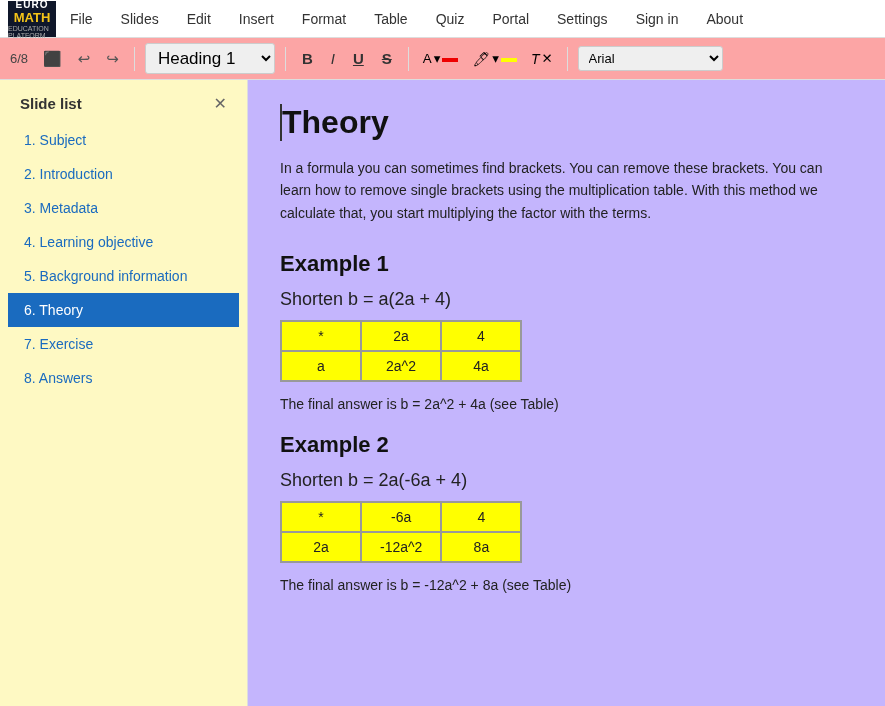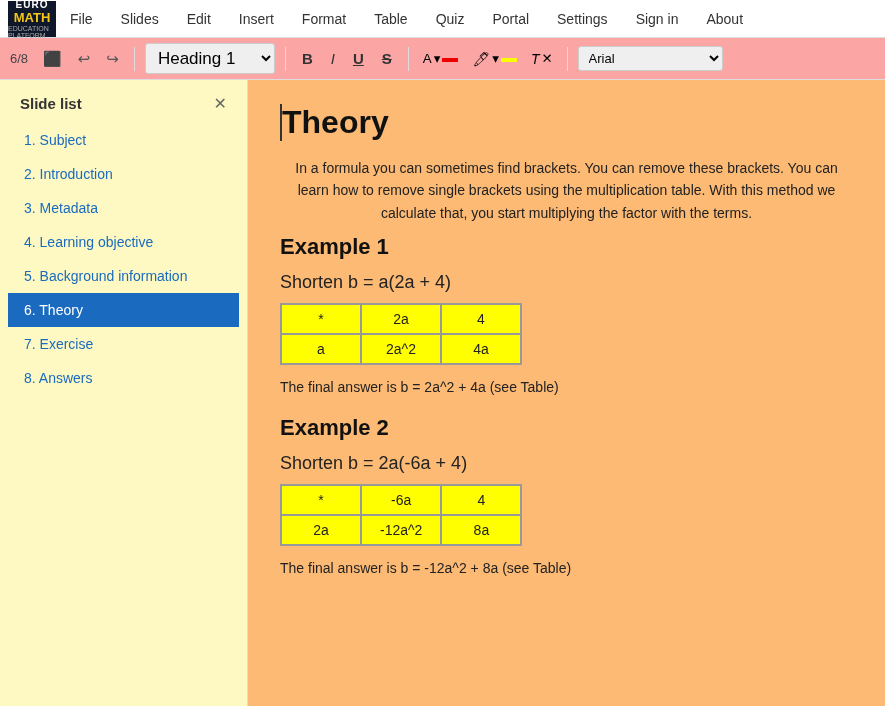--- a/index.html
+++ b/index.html
@@ -59,26 +59,26 @@
       padding: 6px 12px 10px; font-size: 15px; font-weight: bold; color: #333;
     }
     .sidebar-close { cursor: pointer; font-size: 16px; color: #666; background: none; border: none; }
     .sidebar-item {
       padding: 9px 16px; font-size: 14px; cursor: pointer; color: #1a6bbf;
     }
     .sidebar-item.active { background: #1a6bbf; color: #fff; font-weight: 500; }
 
     
     .content-area {
-      flex: 1; padding: 24px 32px; overflow-y: auto; background: #fdba74;
+      flex: 1; padding: 24px 32px; overflow-y: auto; background: #c4b5fd;
     }
     .content-title {
       font-size: 32px; font-weight: bold; color: #111; margin-bottom: 16px; border-left: 2px solid #333; padding-left: 0;
     }
-    .content-para { font-size: 14px; color: #222; line-height: 1.6; margin-bottom: 10px; text-align: center; }
+    .content-para { font-size: 14px; color: #222; line-height: 1.6; margin-bottom: 27px; }
     .example-heading { font-size: 22px; font-weight: bold; color: #111; margin-bottom: 12px; margin-top: 8px; }
     .shorten-text { font-size: 18px; margin-bottom: 10px; color: #222; }
 
     
     .mult-table {
       border-collapse: collapse; margin-bottom: 14px;
     }
     .mult-table td {
       border: 2px solid #999; background: #ffff00; text-align: center;
       padding: 6px 18px; font-size: 14px; min-width: 80px;

